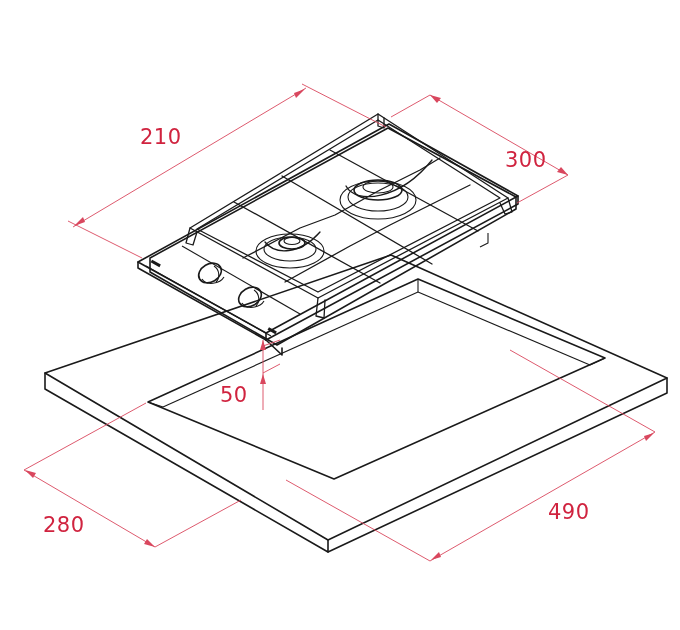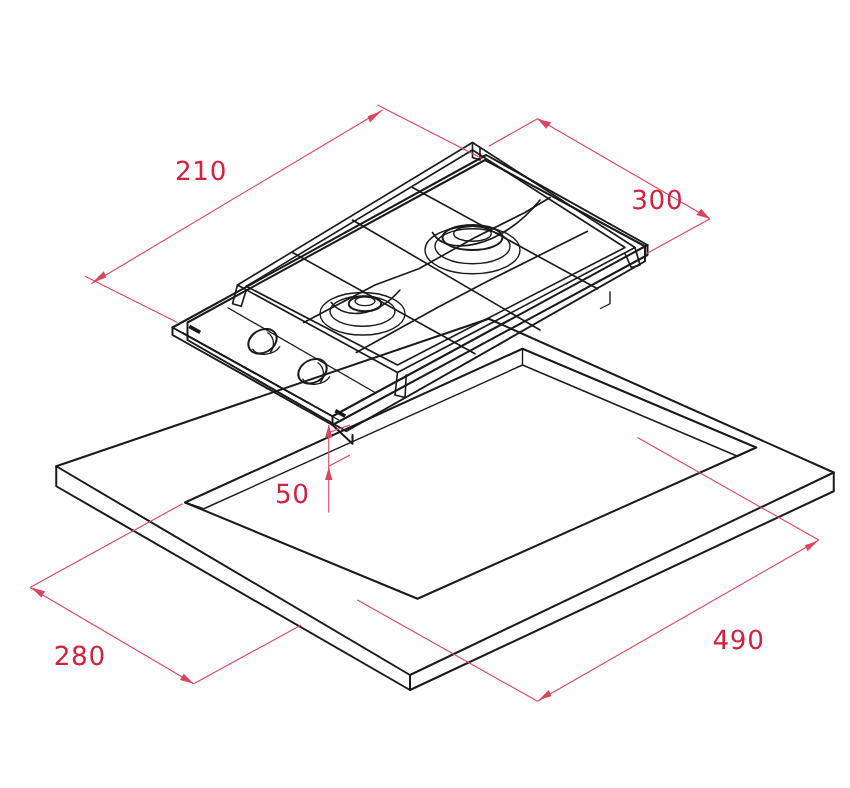--- a/index.html
+++ b/index.html
@@ -139,13 +139,13 @@
     <line class="dim" x1="655" y1="432" x2="510" y2="350"></line>
     <polygon class="dim-arrow" points="431,560 439,552 441,557"></polygon>
     <polygon class="dim-arrow" points="654,433 646,441 644,436"></polygon>
   </g>
 </svg>
 
 <div class="dim-label" style="left:140px; top:127px;">210</div>
 <div class="dim-label" style="left:505px; top:106px;margin-top:44px;">300</div>
 <div class="dim-label" style="left:220px; top:385px;">50</div>
 <div class="dim-label" style="left:43px; top:515px;">280</div>
-<div class="dim-label" style="left:570px; top:502px;">490</div>
+<div class="dim-label" style="left:548px; top:502px;">490</div>
 
 </body></html>

